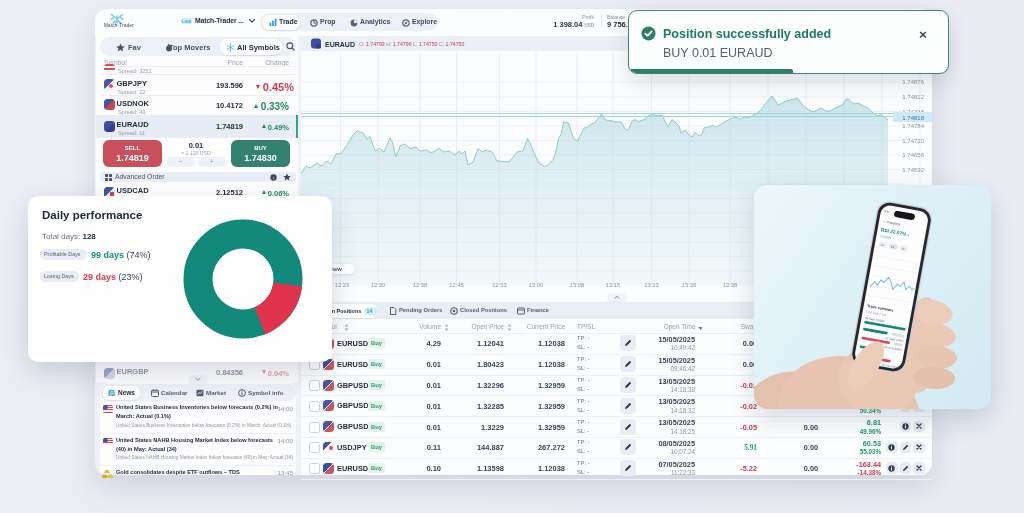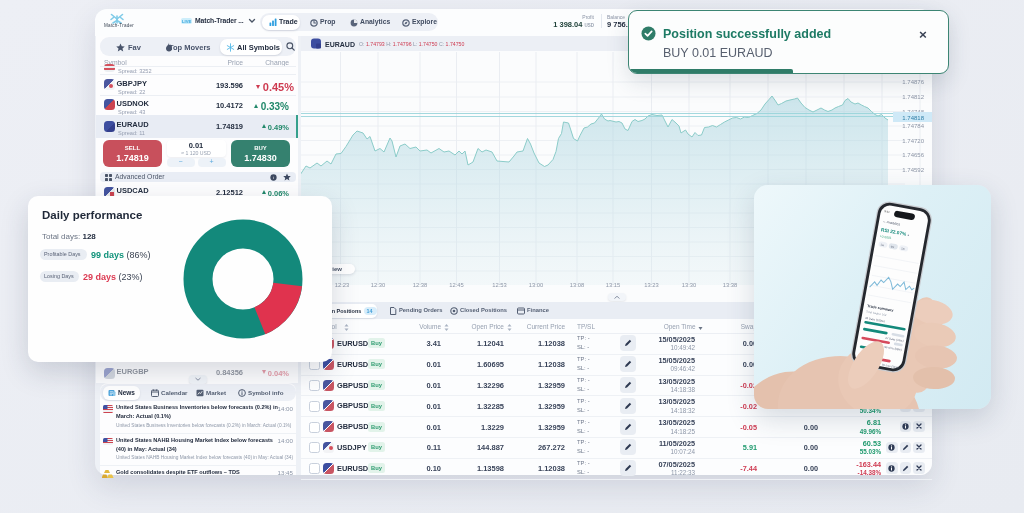--- a/index.html
+++ b/index.html
@@ -318,21 +318,21 @@
     <div class="t r" style="left:687px;top:322.5px;width:70px;font-size:6.5px;color:#96a0b0;">Swap</div>
     <div class="t r" style="left:748.5px;top:322.5px;width:70px;font-size:6.5px;color:#96a0b0;">Commission</div>
     <div class="t r" style="left:811px;top:322.5px;width:70px;font-size:6.5px;color:#96a0b0;">Profit</div>
     <div class="abs" style="left:301px;top:332.5px;width:631px;height:1px;background:#eceff4;"></div>
     <div class="abs" style="left:301px;top:353.8px;width:631px;height:1px;background:#eef1f5;"></div>
     <div class="abs" style="left:309px;top:338.4px;width:9px;height:9px;border:1.2px solid #c8d0dc;border-radius:2.5px;background:#fff;"></div>
     <div class="abs flag" style="left:323px;top:337.9px;background:linear-gradient(135deg,#3d4ea0 46%,#fff 46%,#fff 52%,#c85562 52%);"></div>
     <div class="t" style="left:337px;top:338.9px;font-size:7.4px;font-weight:bold;color:#242e40;">EURUSD</div>
     <div class="abs" style="left:368px;top:338.4px;width:17px;height:10px;background:#e2f3ea;border-radius:2.5px;"></div>
     <div class="t" style="left:371px;top:340.4px;font-size:5.8px;font-weight:bold;color:#2f9b70;">Buy</div>
-    <div class="t r" style="left:391px;top:339.4px;width:50px;font-size:7.5px;font-weight:bold;color:#39445a;">3.41</div>
+    <div class="t r" style="left:391px;top:339.4px;width:50px;font-size:7.5px;font-weight:bold;color:#39445a;">4.29</div>
     <div class="t r" style="left:454px;top:339.4px;width:50px;font-size:7.5px;font-weight:bold;color:#39445a;">1.12041</div>
     <div class="t r" style="left:515px;top:339.4px;width:50px;font-size:7.5px;font-weight:bold;color:#39445a;">1.12038</div>
     <div class="t" style="left:577px;top:335.4px;font-size:5.8px;color:#707a8c;">TP: -</div>
     <div class="t" style="left:577px;top:344.4px;font-size:5.8px;color:#707a8c;">SL: -</div>
     <div class="abs" style="left:620px;top:335.4px;width:16px;height:16px;background:#e9edf3;border-radius:4px;"></div>
     <svg class="abs" style="left:624px;top:339.4px" width="8" height="8" viewBox="0 0 8 8">
         <path d="M1 7 L1.6 5 L5.8 .8 L7.2 2.2 L3 6.4 Z" fill="#2c3850"></path>
       </svg>
     <div class="t r" style="left:635px;top:334.9px;width:60px;font-size:7.3px;font-weight:bold;color:#39445a;">15/05/2025</div>
     <div class="t r" style="left:635px;top:344.4px;width:60px;font-size:6.3px;color:#8b95a6;">10:49:42</div>
@@ -350,21 +350,21 @@
     <svg class="abs" style="left:915.6px;top:340.2px" width="6" height="6" viewBox="0 0 6 6">
         <path d="M1 1 L5 5 M5 1 L1 5" stroke="#2e3a54" stroke-width="1.3" stroke-linecap="round"></path>
       </svg>
     <div class="abs" style="left:301px;top:374.6px;width:631px;height:1px;background:#eef1f5;"></div>
     <div class="abs" style="left:309px;top:359.2px;width:9px;height:9px;border:1.2px solid #c8d0dc;border-radius:2.5px;background:#fff;"></div>
     <div class="abs flag" style="left:323px;top:358.7px;background:linear-gradient(135deg,#3d4ea0 46%,#fff 46%,#fff 52%,#c85562 52%);"></div>
     <div class="t" style="left:337px;top:359.7px;font-size:7.4px;font-weight:bold;color:#242e40;">EURUSD</div>
     <div class="abs" style="left:368px;top:359.2px;width:17px;height:10px;background:#e2f3ea;border-radius:2.5px;"></div>
     <div class="t" style="left:371px;top:361.2px;font-size:5.8px;font-weight:bold;color:#2f9b70;">Buy</div>
     <div class="t r" style="left:391px;top:360.2px;width:50px;font-size:7.5px;font-weight:bold;color:#39445a;">0.01</div>
-    <div class="t r" style="left:454px;top:360.2px;width:50px;font-size:7.5px;font-weight:bold;color:#39445a;">1.60695</div>
+    <div class="t r" style="left:454px;top:360.2px;width:50px;font-size:7.5px;font-weight:bold;color:#39445a;">1.80423</div>
     <div class="t r" style="left:515px;top:360.2px;width:50px;font-size:7.5px;font-weight:bold;color:#39445a;">1.12038</div>
     <div class="t" style="left:577px;top:356.2px;font-size:5.8px;color:#707a8c;">TP: -</div>
     <div class="t" style="left:577px;top:365.2px;font-size:5.8px;color:#707a8c;">SL: -</div>
     <div class="abs" style="left:620px;top:356.2px;width:16px;height:16px;background:#e9edf3;border-radius:4px;"></div>
     <svg class="abs" style="left:624px;top:360.2px" width="8" height="8" viewBox="0 0 8 8">
         <path d="M1 7 L1.6 5 L5.8 .8 L7.2 2.2 L3 6.4 Z" fill="#2c3850"></path>
       </svg>
     <div class="t r" style="left:635px;top:355.7px;width:60px;font-size:7.3px;font-weight:bold;color:#39445a;">15/05/2025</div>
     <div class="t r" style="left:635px;top:365.2px;width:60px;font-size:6.3px;color:#8b95a6;">09:46:42</div>
     <div class="t r" style="left:707px;top:360.2px;width:50px;font-size:7.3px;font-weight:bold;color:#39445a;">0.00</div>
@@ -483,23 +483,23 @@
     <div class="t" style="left:371px;top:444.4px;font-size:5.8px;font-weight:bold;color:#2f9b70;">Buy</div>
     <div class="t r" style="left:391px;top:443.4px;width:50px;font-size:7.5px;font-weight:bold;color:#39445a;text-align:right;">0.11</div>
     <div class="t r" style="left:454px;top:443.4px;width:50px;font-size:7.5px;font-weight:bold;color:#39445a;">144.887</div>
     <div class="t r" style="left:515px;top:443.4px;width:50px;font-size:7.5px;font-weight:bold;color:#39445a;">267.272</div>
     <div class="t" style="left:577px;top:439.4px;font-size:5.8px;color:#707a8c;">TP: -</div>
     <div class="t" style="left:577px;top:448.4px;font-size:5.8px;color:#707a8c;">SL: -</div>
     <div class="abs" style="left:620px;top:439.4px;width:16px;height:16px;background:#e9edf3;border-radius:4px;"></div>
     <svg class="abs" style="left:624px;top:443.4px" width="8" height="8" viewBox="0 0 8 8">
         <path d="M1 7 L1.6 5 L5.8 .8 L7.2 2.2 L3 6.4 Z" fill="#2c3850"></path>
       </svg>
-    <div class="t r" style="left:635px;top:438.9px;width:60px;font-size:7.3px;font-weight:bold;color:#39445a;">11/05/2025</div>
+    <div class="t r" style="left:635px;top:438.9px;width:60px;font-size:7.3px;font-weight:bold;color:#39445a;">08/05/2025</div>
     <div class="t r" style="left:635px;top:448.4px;width:60px;font-size:6.3px;color:#8b95a6;">10:07:24</div>
-    <div class="t r" style="left:707px;top:443.4px;width:50px;font-size:7.3px;font-weight:bold;color:#1f9a6e;">5.91</div>
+    <div class="t r" style="left:707px;top:443.4px;width:50px;font-size:7.3px;font-weight:bold;color:#1f9a6e;font-family:Liberation Serif, serif;">5.91</div>
     <div class="t r" style="left:768px;top:443.4px;width:50px;font-size:7.3px;font-weight:bold;color:#39445a;">0.00</div>
     <div class="t r" style="left:821px;top:438.9px;width:60px;font-size:7.3px;font-weight:bold;color:#1f9a6e;">60.53</div>
     <div class="t r" style="left:821px;top:448.4px;width:60px;font-size:6.3px;font-weight:bold;color:#1f9a6e;">55.03%</div>
     <div class="abs" style="left:886px;top:441.6px;width:11.5px;height:11.5px;background:#e8ecf2;border-radius:3.5px;"></div>
     <svg class="abs" style="left:888.2px;top:443.8px" width="7" height="7" viewBox="0 0 8 8">
         <circle cx="4" cy="4" r="3.6" fill="#2e3a54"></circle>
         <rect x="3.4" y="3.2" width="1.2" height="3" fill="#fff"></rect>
         <rect x="3.4" y="1.6" width="1.2" height="1.2" fill="#fff"></rect>
       </svg>
     <div class="abs" style="left:899.5px;top:441.6px;width:11.5px;height:11.5px;background:#e8ecf2;border-radius:3.5px;"></div>
@@ -520,21 +520,21 @@
     <div class="t r" style="left:454px;top:464.2px;width:50px;font-size:7.5px;font-weight:bold;color:#39445a;">1.13598</div>
     <div class="t r" style="left:515px;top:464.2px;width:50px;font-size:7.5px;font-weight:bold;color:#39445a;">1.12038</div>
     <div class="t" style="left:577px;top:460.2px;font-size:5.8px;color:#707a8c;">TP: -</div>
     <div class="t" style="left:577px;top:469.2px;font-size:5.8px;color:#707a8c;">SL: -</div>
     <div class="abs" style="left:620px;top:460.2px;width:16px;height:16px;background:#e9edf3;border-radius:4px;"></div>
     <svg class="abs" style="left:624px;top:464.2px" width="8" height="8" viewBox="0 0 8 8">
         <path d="M1 7 L1.6 5 L5.8 .8 L7.2 2.2 L3 6.4 Z" fill="#2c3850"></path>
       </svg>
     <div class="t r" style="left:635px;top:459.7px;width:60px;font-size:7.3px;font-weight:bold;color:#39445a;">07/05/2025</div>
     <div class="t r" style="left:635px;top:469.2px;width:60px;font-size:6.3px;color:#8b95a6;">11:22:33</div>
-    <div class="t r" style="left:707px;top:464.2px;width:50px;font-size:7.3px;font-weight:bold;color:#cf3b52;">-7.44</div>
+    <div class="t r" style="left:707px;top:464.2px;width:50px;font-size:7.3px;font-weight:bold;color:#cf3b52;">-5.22</div>
     <div class="t r" style="left:768px;top:464.2px;width:50px;font-size:7.3px;font-weight:bold;color:#39445a;">0.00</div>
     <div class="t r" style="left:821px;top:459.7px;width:60px;font-size:7.3px;font-weight:bold;color:#cf3b52;">-163.44</div>
     <div class="t r" style="left:821px;top:469.2px;width:60px;font-size:6.3px;font-weight:bold;color:#cf3b52;">-14.38%</div>
     <div class="abs" style="left:886px;top:462.4px;width:11.5px;height:11.5px;background:#e8ecf2;border-radius:3.5px;"></div>
     <svg class="abs" style="left:888.2px;top:464.6px" width="7" height="7" viewBox="0 0 8 8">
         <circle cx="4" cy="4" r="3.6" fill="#2e3a54"></circle>
         <rect x="3.4" y="3.2" width="1.2" height="3" fill="#fff"></rect>
         <rect x="3.4" y="1.6" width="1.2" height="1.2" fill="#fff"></rect>
       </svg>
     <div class="abs" style="left:899.5px;top:462.4px;width:11.5px;height:11.5px;background:#e8ecf2;border-radius:3.5px;"></div>
@@ -593,21 +593,21 @@
       </svg>
     <div class="t" style="left:116px;top:468.8px;font-size:5.6px;font-weight:bold;color:#232c3e;">Gold consolidates despite ETF outflows – TDS</div>
     <div class="t r" style="left:273px;top:469.3px;width:20px;font-size:6.2px;color:#8b95a6;">13:45</div>
   </div>
   <div id="perfcard">
     <div class="abs" style="left:28px;top:196px;width:304px;height:166px;background:#fefefe;border-radius:10px;box-shadow:0 10px 28px rgba(40,50,80,.18);"></div>
     <div class="t" style="left:42px;top:208.5px;font-size:11.5px;font-weight:bold;color:#1f2838;">Daily performance</div>
     <div class="t" style="left:42px;top:232px;font-size:8px;color:#6b7484;">Total days: <span style="color:#242e40;font-weight:bold;">128</span></div>
     <div class="abs" style="left:40px;top:248.5px;width:47px;height:11px;background:#e9edf3;border-radius:5.5px;"></div>
     <div class="t" style="left:44px;top:251px;font-size:5.4px;color:#5a6377;">Profitable Days</div>
-    <div class="t" style="left:91px;top:249.5px;font-size:9px;font-weight:bold;color:#12937b;">99 days <span style="color:#3c4454;font-weight:normal;">(86%)</span></div>
+    <div class="t" style="left:91px;top:249.5px;font-size:9px;font-weight:bold;color:#12937b;">99 days <span style="color:#3c4454;font-weight:normal;">(74%)</span></div>
     <div class="abs" style="left:40px;top:270.5px;width:39px;height:11px;background:#e9edf3;border-radius:5.5px;"></div>
     <div class="t" style="left:44px;top:273px;font-size:5.4px;color:#5a6377;">Losing Days</div>
     <div class="t" style="left:83px;top:271.5px;font-size:9px;font-weight:bold;color:#dc3a52;">29 days <span style="color:#3c4454;font-weight:normal;">(23%)</span></div>
     <svg class="abs" style="left:183px;top:219px" width="120" height="120" viewBox="0 0 120 120">
       <circle cx="60" cy="60" r="45" fill="none" stroke="#13897b" stroke-width="29"></circle>
       <path d="M119.06,67.25 A59.5,59.5 0 0 1 82.29,115.17 L71.43,88.28 A30.5,30.5 0 0 0 90.27,63.72 Z" fill="#e0334e"></path>
     </svg>
   </div>
   <div id="phonecard">
     <div class="abs" style="left:754px;top:185px;width:237px;height:224px;border-radius:14px;overflow:hidden;

